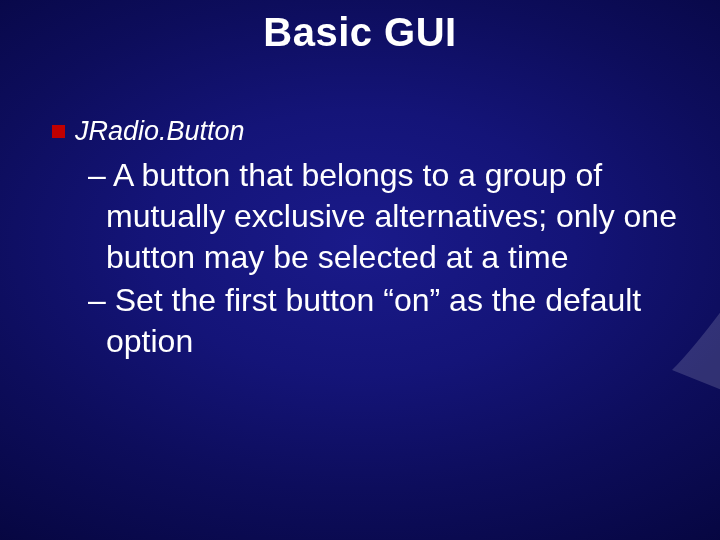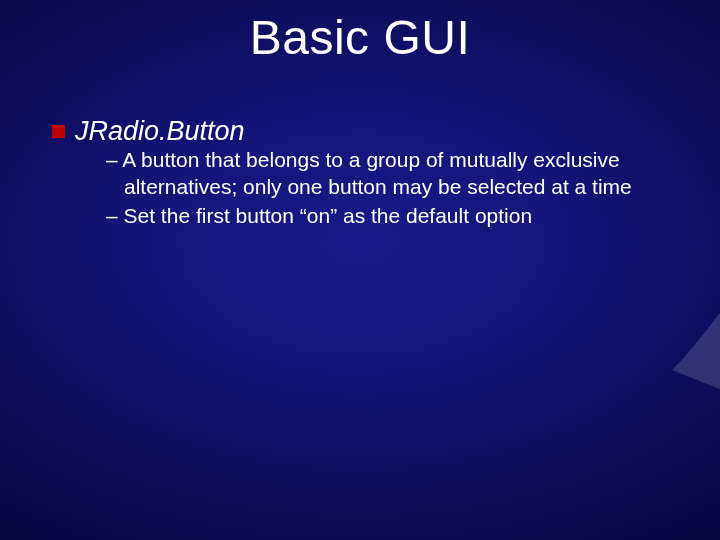--- a/index.html
+++ b/index.html
@@ -21,50 +21,51 @@
     position: relative;
     box-sizing: border-box;
     color: #ffffff;
   }
   .title {
     position: absolute;
     top: 10px;
     left: 0;
     right: 0;
     text-align: center;
-    font-size: 48px;
-    font-weight: 400;
+    font-size: 40px;
+    font-weight: 700;
     letter-spacing: 0.5px;
   }
   .content {
     position: absolute;
     top: 115px;
     left: 52px;
     right: 40px;
   }
   .lvl1 {
     display: flex;
     align-items: flex-start;
+    margin-bottom: 8px;
   }
   .bullet-sq {
     width: 13px;
     height: 13px;
     background: #c00000;
     flex: 0 0 auto;
     margin-top: 10px;
     margin-right: 10px;
   }
   .lvl1-text {
     font-size: 27px;
     font-style: italic;
     line-height: 1.2;
   }
   .lvl2 {
-    margin-left: 54px;
-    font-size: 21px;
+    margin-left: 36px;
+    font-size: 32px;
     line-height: 1.28;
   }
   .lvl2-item {
     text-indent: -18px;
     padding-left: 18px;
     margin-bottom: 2px;
   }
   .dash {
     display: inline;
   }

